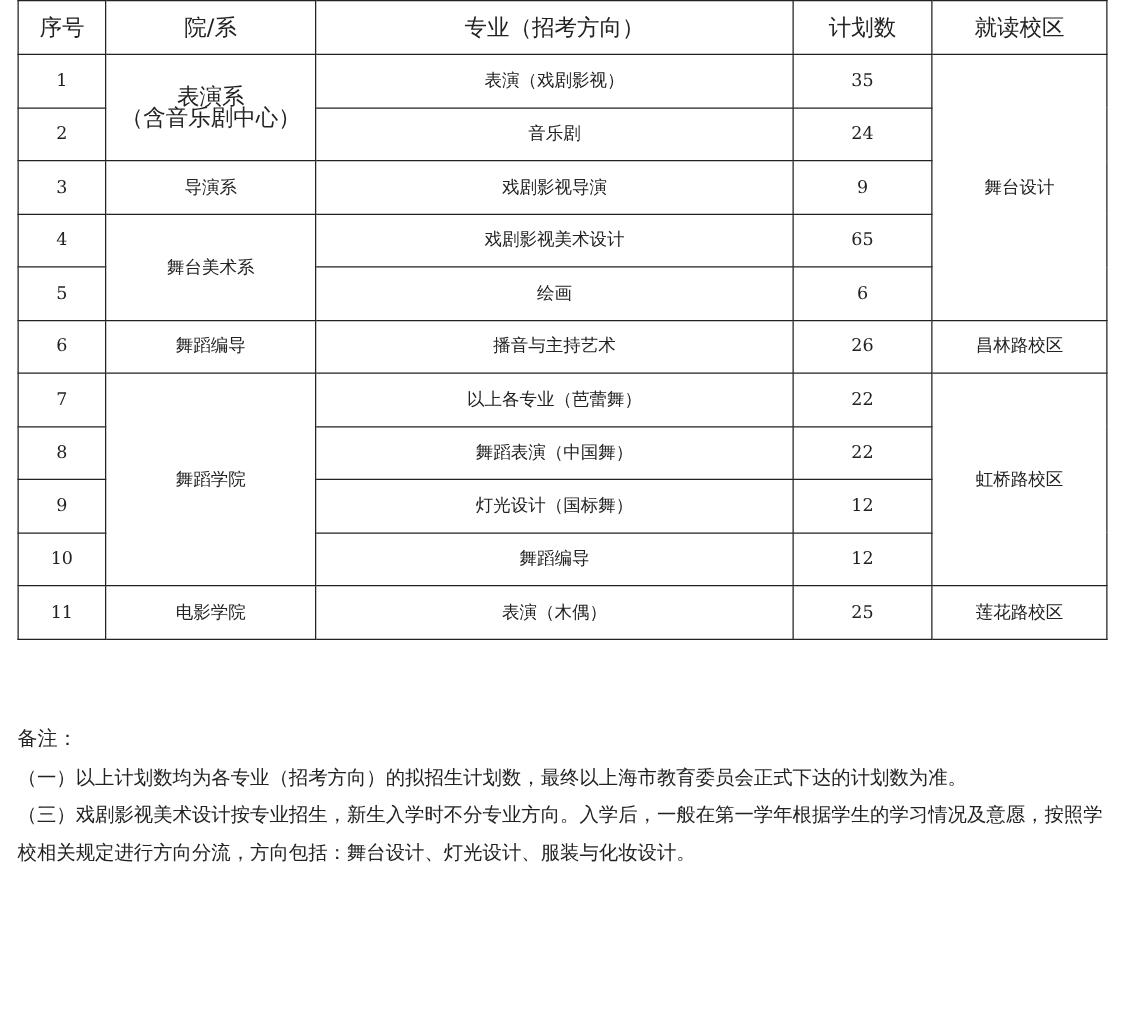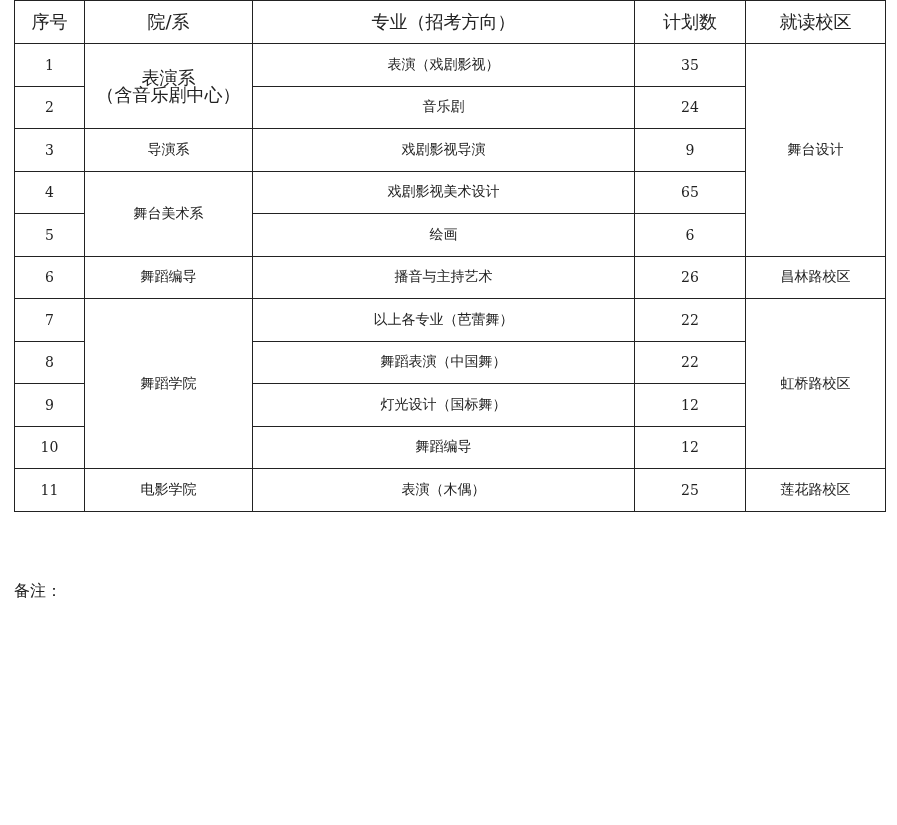--- a/index.html
+++ b/index.html
@@ -99,13 +99,15 @@
     <td>电影学院</td>
     <td>表演（木偶）</td>
     <td class="num">25</td>
     <td>莲花路校区</td>
   </tr>
 </tbody>
   </table>
 
 <div class="notes">
   <div class="title">备注：</div>
+  <p>（一）以上计划数均为各专业（招考方向）的拟招生计划数，最终以上海市教育委员会正式下达的计划数为准。</p>
+  <p>（三）戏剧影视美术设计按专业招生，新生入学时不分专业方向。入学后，一般在第一学年根据学生的学习情况及意愿，按照学校相关规定进行方向分流，方向包括：舞台设计、灯光设计、服装与化妆设计。</p>
 </div>
 
 </body></html>

